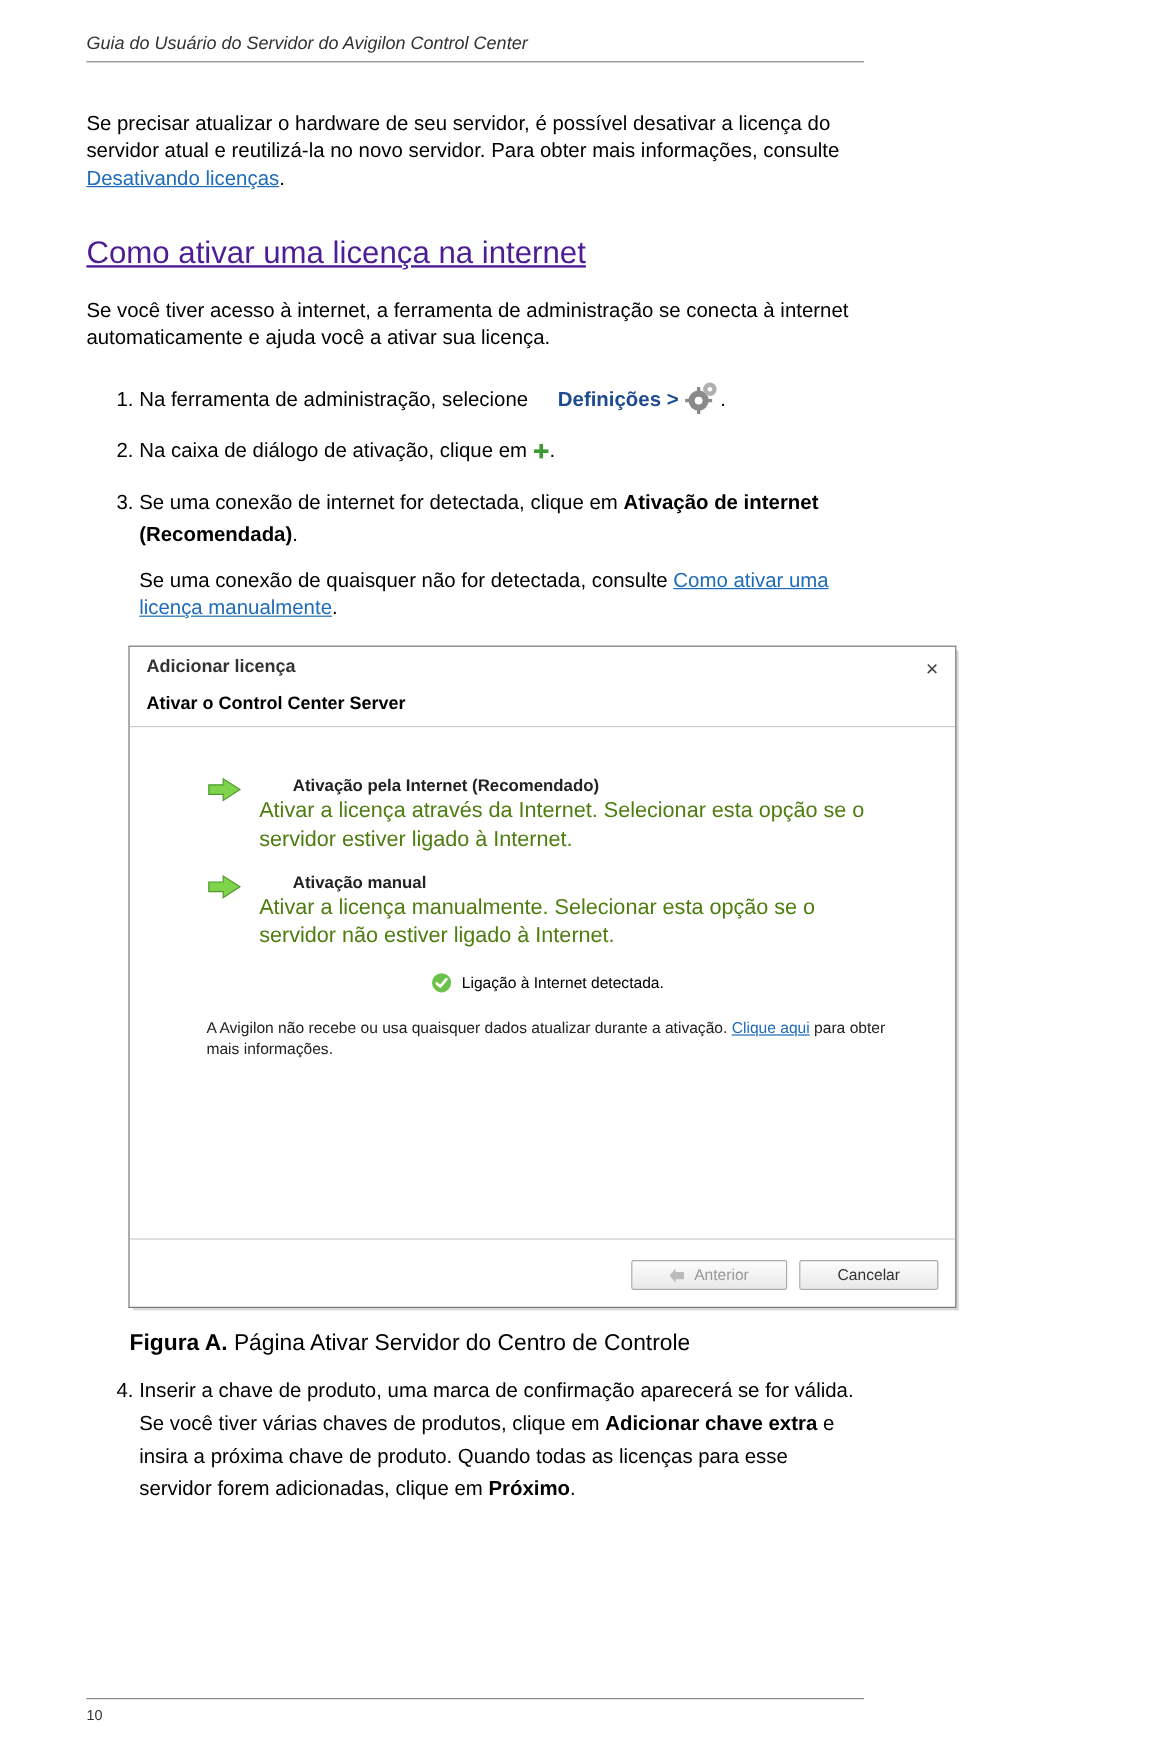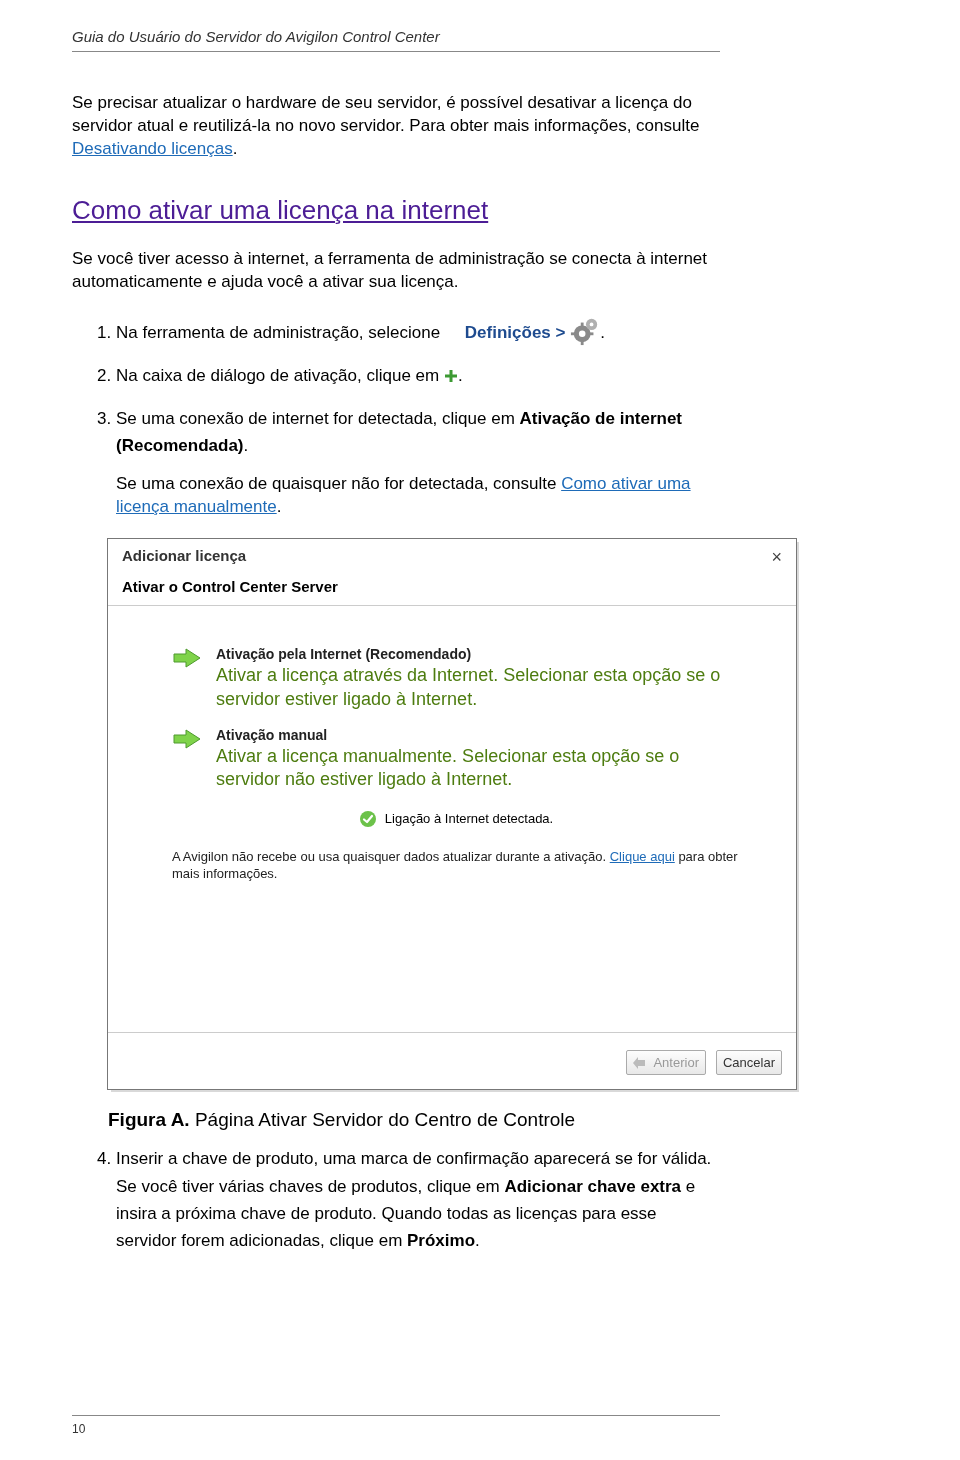--- a/index.html
+++ b/index.html
@@ -101,20 +101,21 @@
     align-items: flex-start;
   }
   .arrow-icon {
     width: 30px; height: 24px; flex: 0 0 30px;
   }
   .opt-title {
     font-weight: 700;
     font-size: 14px;
     color: #222;
     margin-bottom: 2px;
+    margin-left: 28px;
   }
   .opt-desc {
     font-size: 18px;
     color: #4d7c0f;
     line-height: 1.3;
   }
   .status-row {
     display: flex;
     gap: 8px;
     align-items: center;
@@ -142,21 +143,21 @@
     bottom: 14px;
     display: flex;
     gap: 10px;
   }
   .btn {
     display: inline-flex;
     align-items: center;
     gap: 6px;
     border: 1px solid #aaa;
     background: linear-gradient(#fdfdfd, #e8e8e8);
-    padding: 4px 6px;
+    padding: 4px 31px;
     font-size: 13px;
     color: #333;
     border-radius: 2px;
     justify-content: space-between;
   }
   .btn.disabled { color: #999; }
   .back-arrow { width: 14px; height: 14px; }
   .figure-caption {
     font-size: 19px;
     margin: 0 0 14px 36px;

